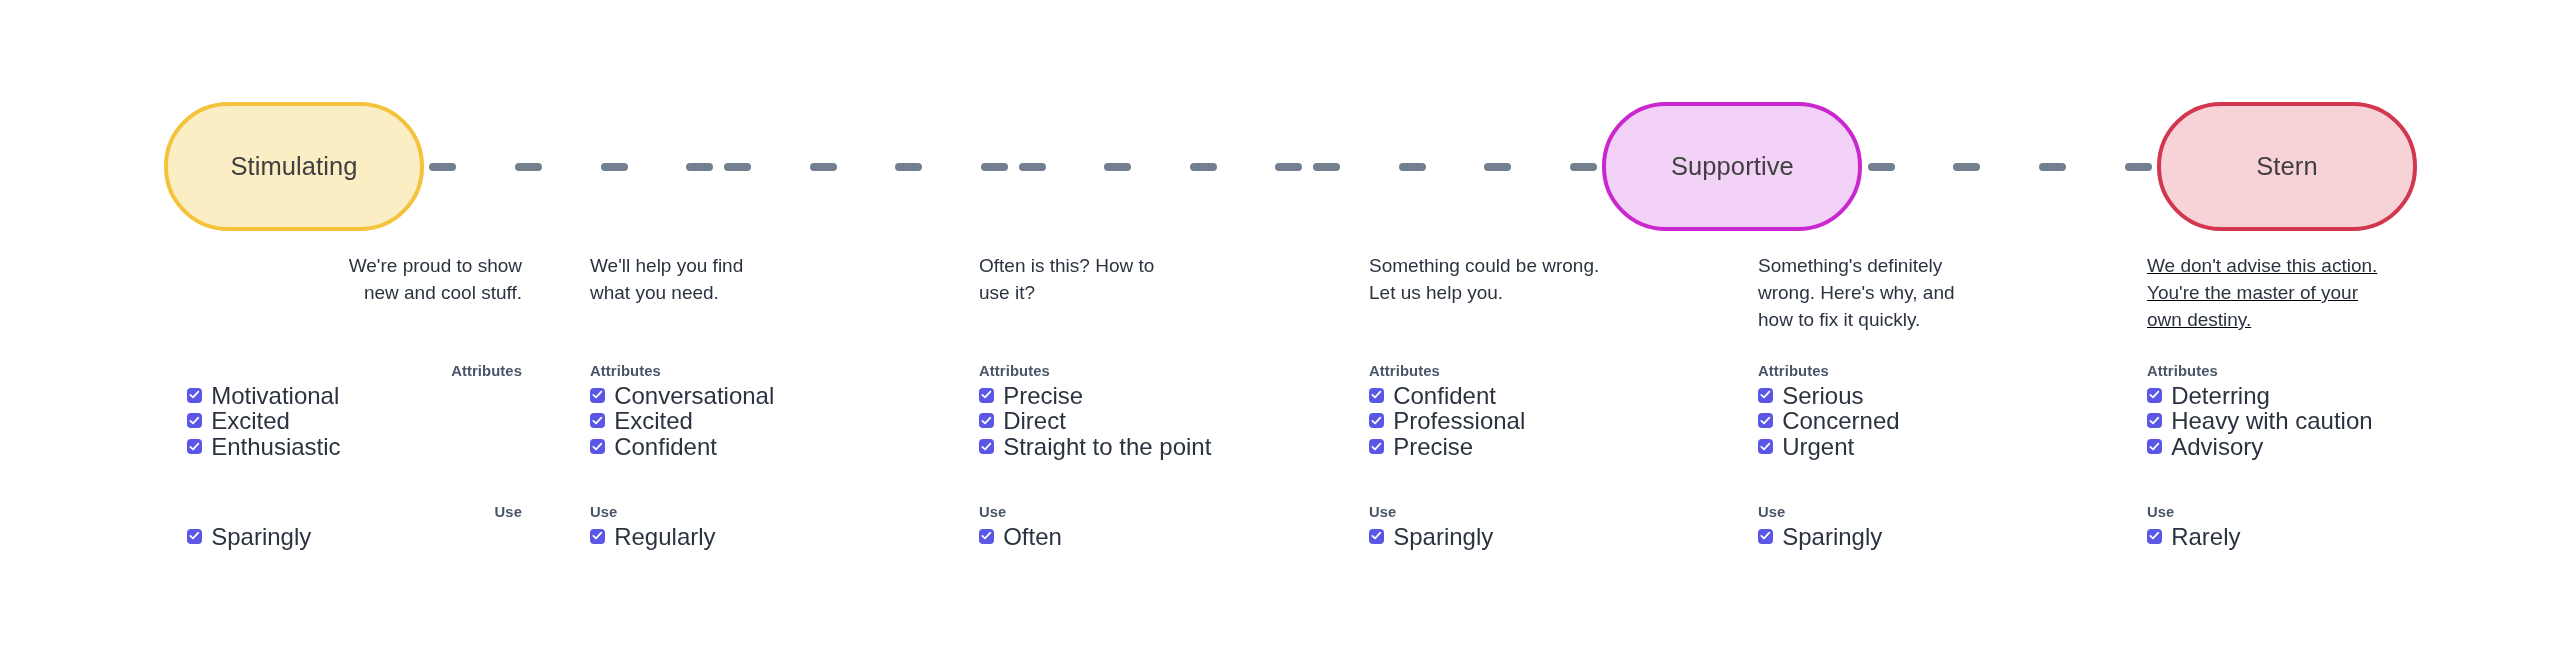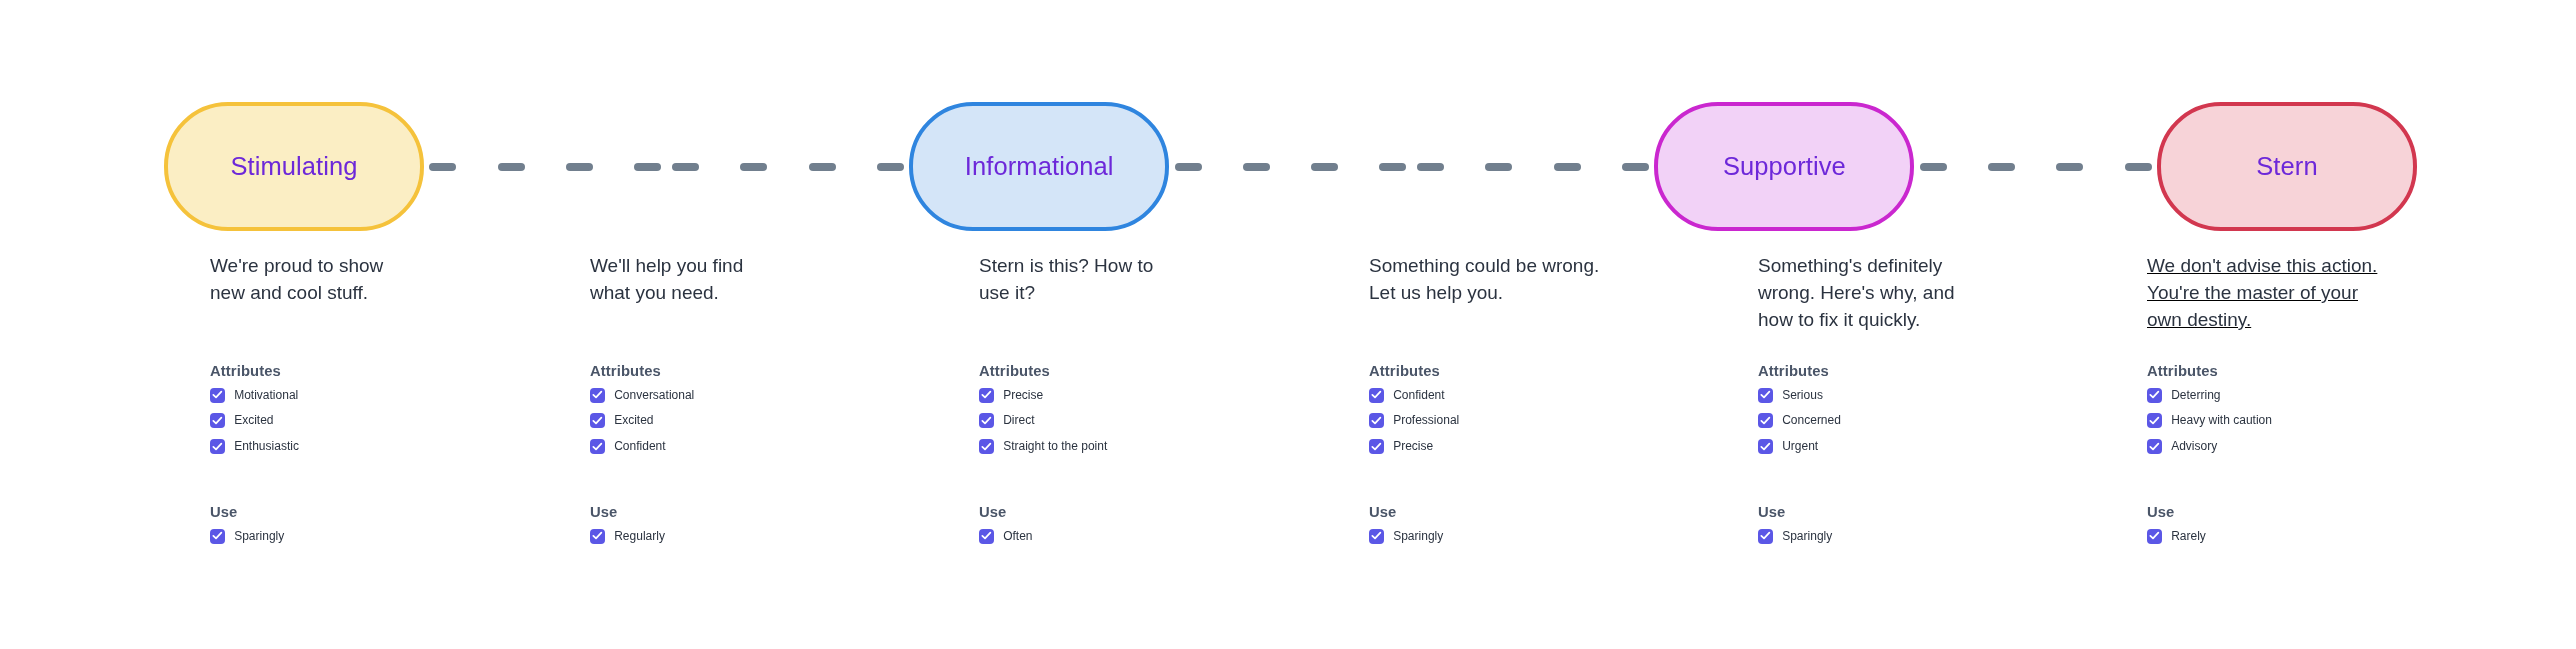--- a/index.html
+++ b/index.html
@@ -42,21 +42,21 @@
     border-width: 4px;
     box-sizing: border-box;
     display: flex;
     align-items: center;
     justify-content: center;
   }
 
   .pill-label {
     font-size: 25.5px;
     line-height: 1;
-    color: #6d28d9;
+    color: #404040;
     letter-spacing: 0.1px;
     font-weight: 400;
   }
 
   .connector {
     flex: 1 1 auto;
     height: 8px;
     margin: 0 5.4px;
     display: flex;
     align-items: center;
@@ -127,21 +127,21 @@
   .checkbox svg {
     position: absolute;
     left: 2px;
     top: 2.7px;
     width: 10.7px;
     height: 9.4px;
     display: block;
   }
 
   .check-label {
-    font-size: 12px;
+    font-size: 24px;
     line-height: 19px;
     color: #2b3340;
     white-space: nowrap;
   }
 </style>
 </head>
 <body>
 
 <div id="stage">
 
@@ -154,23 +154,20 @@
         <span class="dash" style="background: rgb(113, 127, 142);"></span>
         <span class="dash" style="background: rgb(113, 127, 142);"></span>
         <span class="dash" style="background: rgb(113, 127, 142);"></span>
       </div>
       <div class="connector">
         <span class="dash" style="background: rgb(113, 127, 142);"></span>
         <span class="dash" style="background: rgb(113, 127, 142);"></span>
         <span class="dash" style="background: rgb(113, 127, 142);"></span>
         <span class="dash" style="background: rgb(113, 127, 142);"></span>
       </div>
-      <div class="pill" style="background: rgb(212, 229, 248); border-color: rgb(47, 133, 223);">
-        <span class="pill-label">Informational</span>
-      </div>
       <div class="connector">
         <span class="dash" style="background: rgb(113, 127, 142);"></span>
         <span class="dash" style="background: rgb(113, 127, 142);"></span>
         <span class="dash" style="background: rgb(113, 127, 142);"></span>
         <span class="dash" style="background: rgb(113, 127, 142);"></span>
       </div>
       <div class="connector">
         <span class="dash" style="background: rgb(113, 127, 142);"></span>
         <span class="dash" style="background: rgb(113, 127, 142);"></span>
         <span class="dash" style="background: rgb(113, 127, 142);"></span>
@@ -184,21 +181,21 @@
         <span class="dash" style="background: rgb(113, 127, 142);"></span>
         <span class="dash" style="background: rgb(113, 127, 142);"></span>
         <span class="dash" style="background: rgb(113, 127, 142);"></span>
       </div>
       <div class="pill" style="background: rgb(247, 211, 216); border-color: rgb(210, 55, 79);">
         <span class="pill-label">Stern</span>
       </div>
     </div>
 
   <div class="cols" id="cols">
-      <div class="col" style="left: 210px;">
+      <div class="col" style="left: 187px; text-align: right;">
         <p class="desc">We're proud to show
 new and cool stuff.</p>
         <div class="group attributes">
           <div class="group-title">Attributes</div>
           <div class="check-row">
             <span class="checkbox" style="background: rgb(91, 87, 230);">
               <svg viewBox="0 0 16 14" xmlns="http://www.w3.org/2000/svg">
                 <path d="M2 7.2 L6 11 L14 2.4" fill="none" stroke="#ffffff" stroke-width="2.6" stroke-linecap="round" stroke-linejoin="round"></path>
               </svg>
             </span>
@@ -269,21 +266,21 @@
             <span class="checkbox" style="background: rgb(91, 87, 230);">
               <svg viewBox="0 0 16 14" xmlns="http://www.w3.org/2000/svg">
                 <path d="M2 7.2 L6 11 L14 2.4" fill="none" stroke="#ffffff" stroke-width="2.6" stroke-linecap="round" stroke-linejoin="round"></path>
               </svg>
             </span>
             <span class="check-label">Regularly</span>
           </div>
         </div>
       </div>
       <div class="col" style="left: 979px;">
-        <p class="desc">Stern is this? How to
+        <p class="desc">Often is this? How to
 use it?</p>
         <div class="group attributes">
           <div class="group-title">Attributes</div>
           <div class="check-row">
             <span class="checkbox" style="background: rgb(91, 87, 230);">
               <svg viewBox="0 0 16 14" xmlns="http://www.w3.org/2000/svg">
                 <path d="M2 7.2 L6 11 L14 2.4" fill="none" stroke="#ffffff" stroke-width="2.6" stroke-linecap="round" stroke-linejoin="round"></path>
               </svg>
             </span>
             <span class="check-label">Precise</span>

